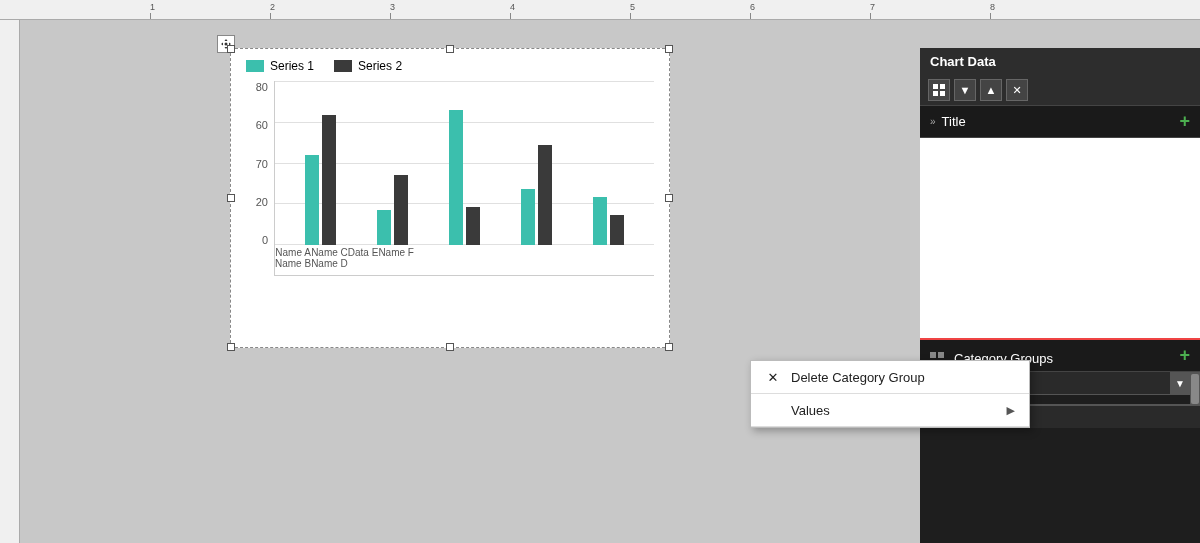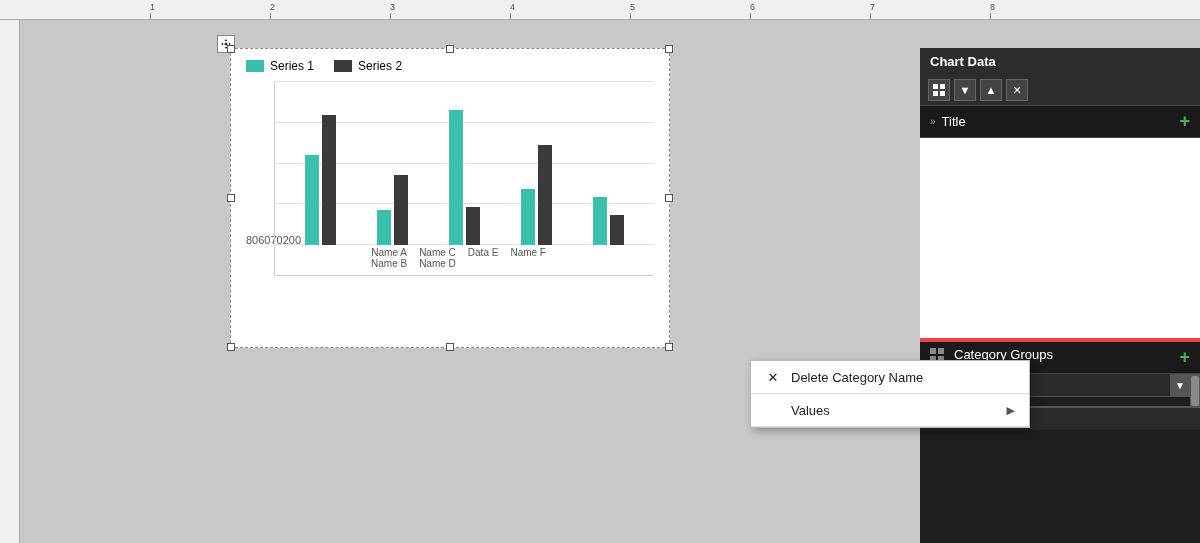--- a/index.html
+++ b/index.html
@@ -130,21 +130,21 @@
       width: 18px;
       height: 12px;
     }
     .chart-area {
       display: flex;
       height: 195px;
       gap: 0;
     }
     .y-axis {
       display: flex;
-      flex-direction: row;
+      flex-direction: column;
       justify-content: space-between;
       align-items: flex-end;
       padding-right: 6px;
       font-size: 11px;
       color: #555;
       width: 28px;
       padding-bottom: 30px;
     }
     .chart-plot {
       flex: 1;
@@ -180,24 +180,23 @@
     }
     .bar {
       width: 14px;
     }
     .x-labels {
       position: absolute;
       bottom: 0;
       left: 0; right: 0;
       height: 30px;
       display: flex;
-      justify-content: center;
+      justify-content: flex-start;
       align-items: flex-start;
       padding-top: 2px;
-      gap: 12px;
     }
     .x-label-group {
       display: flex;
       flex-direction: column;
       align-items: center;
       font-size: 10px;
       color: #555;
     }
 
     
@@ -265,24 +264,24 @@
       background: white;
       flex: 1;
       min-height: 100px;
       max-height: 200px;
     }
     .cat-header {
       background: #1a1a1a;
       color: white;
       padding: 5px 10px;
       display: flex;
-      align-items: flex-start;
+      align-items: flex-end;
       justify-content: space-between;
       border-bottom: 1px solid #444;
-      border-top: 4px solid #ef4444;
+      border-top: 2px solid #ef4444;
     }
     .table-header {
       display: flex;
       background: #2a2a2a;
       border-bottom: 1px solid #555;
     }
     .table-col {
       padding: 4px 8px;
       color: #ccc;
       font-size: 12px;
@@ -560,21 +559,21 @@
         <rect x="8" y="8" width="6" height="6" fill="#888"></rect>
       </svg>
       <span>Series G...</span>
     </div>
   </div>
 
   <div class="context-menu">
 
     <div class="context-item">
       <div class="context-item-icon">✕</div>
-      <span class="context-item-label">Delete Category Name</span>
+      <span class="context-item-label">Delete Category Group</span>
     </div>
     <div class="context-separator"></div>
 
     <div class="context-item">
       <div class="context-item-icon"></div>
       <span class="context-item-label">Values</span>
       <span class="context-item-arrow">▶</span>
     </div>
     <div class="context-separator"></div>
 

